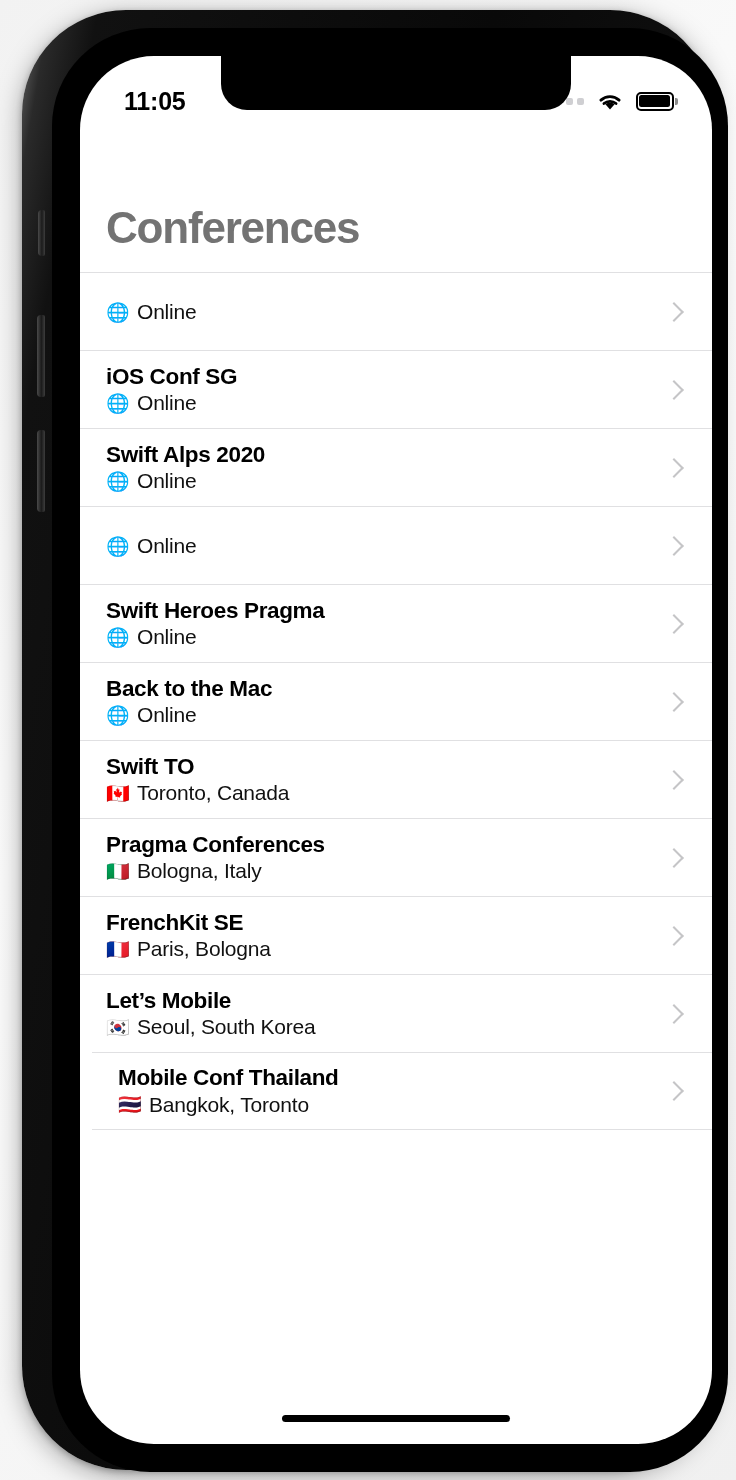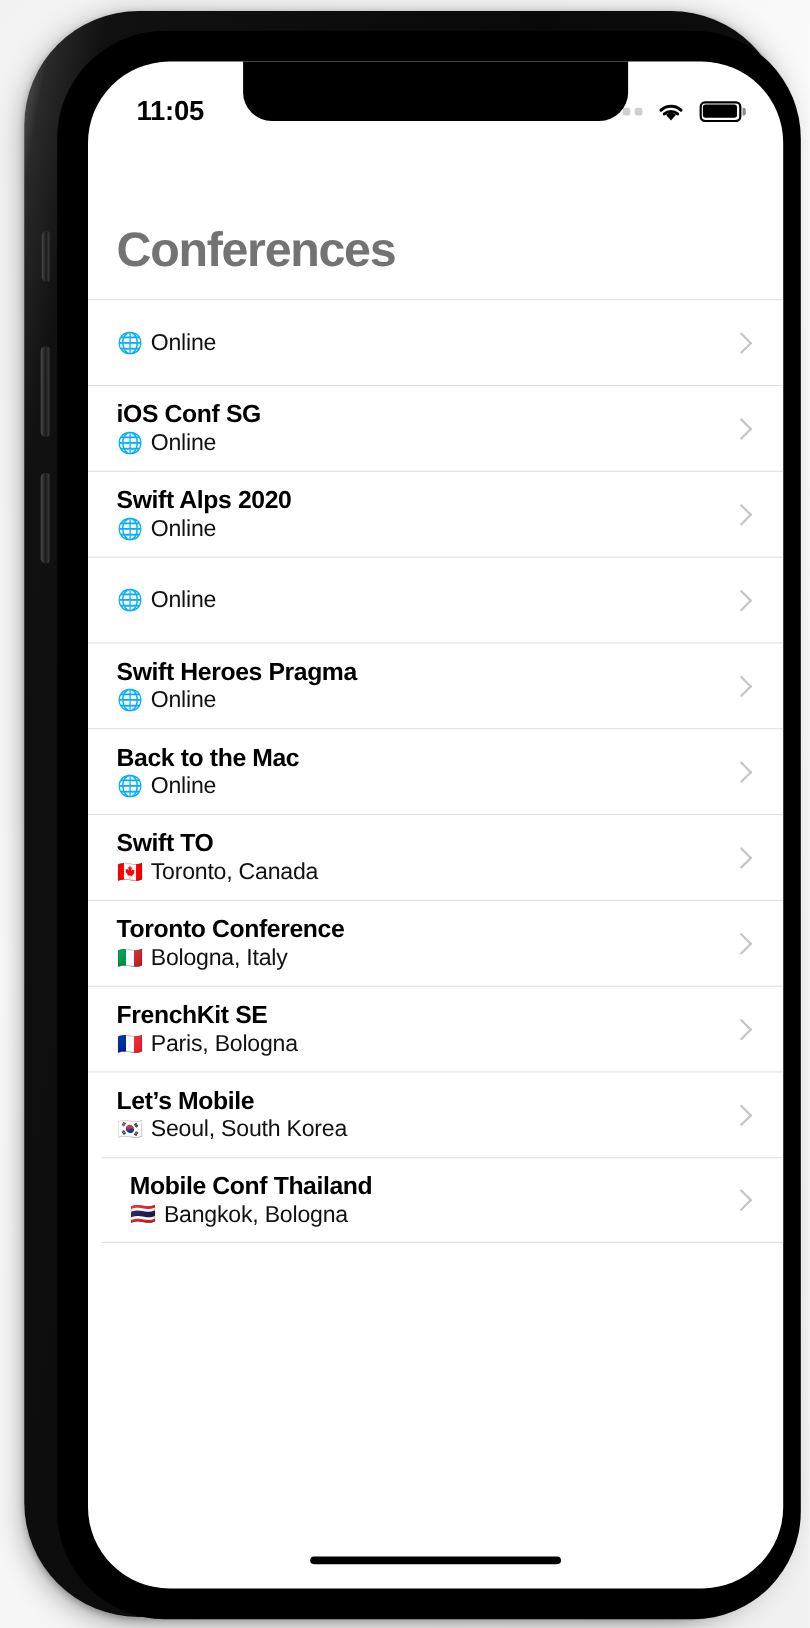--- a/index.html
+++ b/index.html
@@ -278,21 +278,21 @@
           <div class="row-sub">
             <span class="row-flag">🇨🇦</span>
             <span>Toronto, Canada</span>
           </div>
         </div>
         <div class="chevron"></div>
       </div>
 
       <div class="list-item">
         <div class="row-text">
-          <div class="row-title">Toronto Conference</div>
+          <div class="row-title">Pragma Conferences</div>
           <div class="row-sub">
             <span class="row-flag">🇮🇹</span>
             <span>Bologna, Italy</span>
           </div>
         </div>
         <div class="chevron"></div>
       </div>
 
       <div class="list-item">
         <div class="row-text">
@@ -314,21 +314,21 @@
           </div>
         </div>
         <div class="chevron"></div>
       </div>
 
       <div class="list-item">
         <div class="row-text">
           <div class="row-title">Mobile Conf Thailand</div>
           <div class="row-sub">
             <span class="row-flag">🇹🇭</span>
-            <span>Bangkok, Bologna</span>
+            <span>Bangkok, Toronto</span>
           </div>
         </div>
         <div class="chevron"></div>
       </div>
 
     </div>
 
     <div id="home-indicator"></div>
 
   </div>

